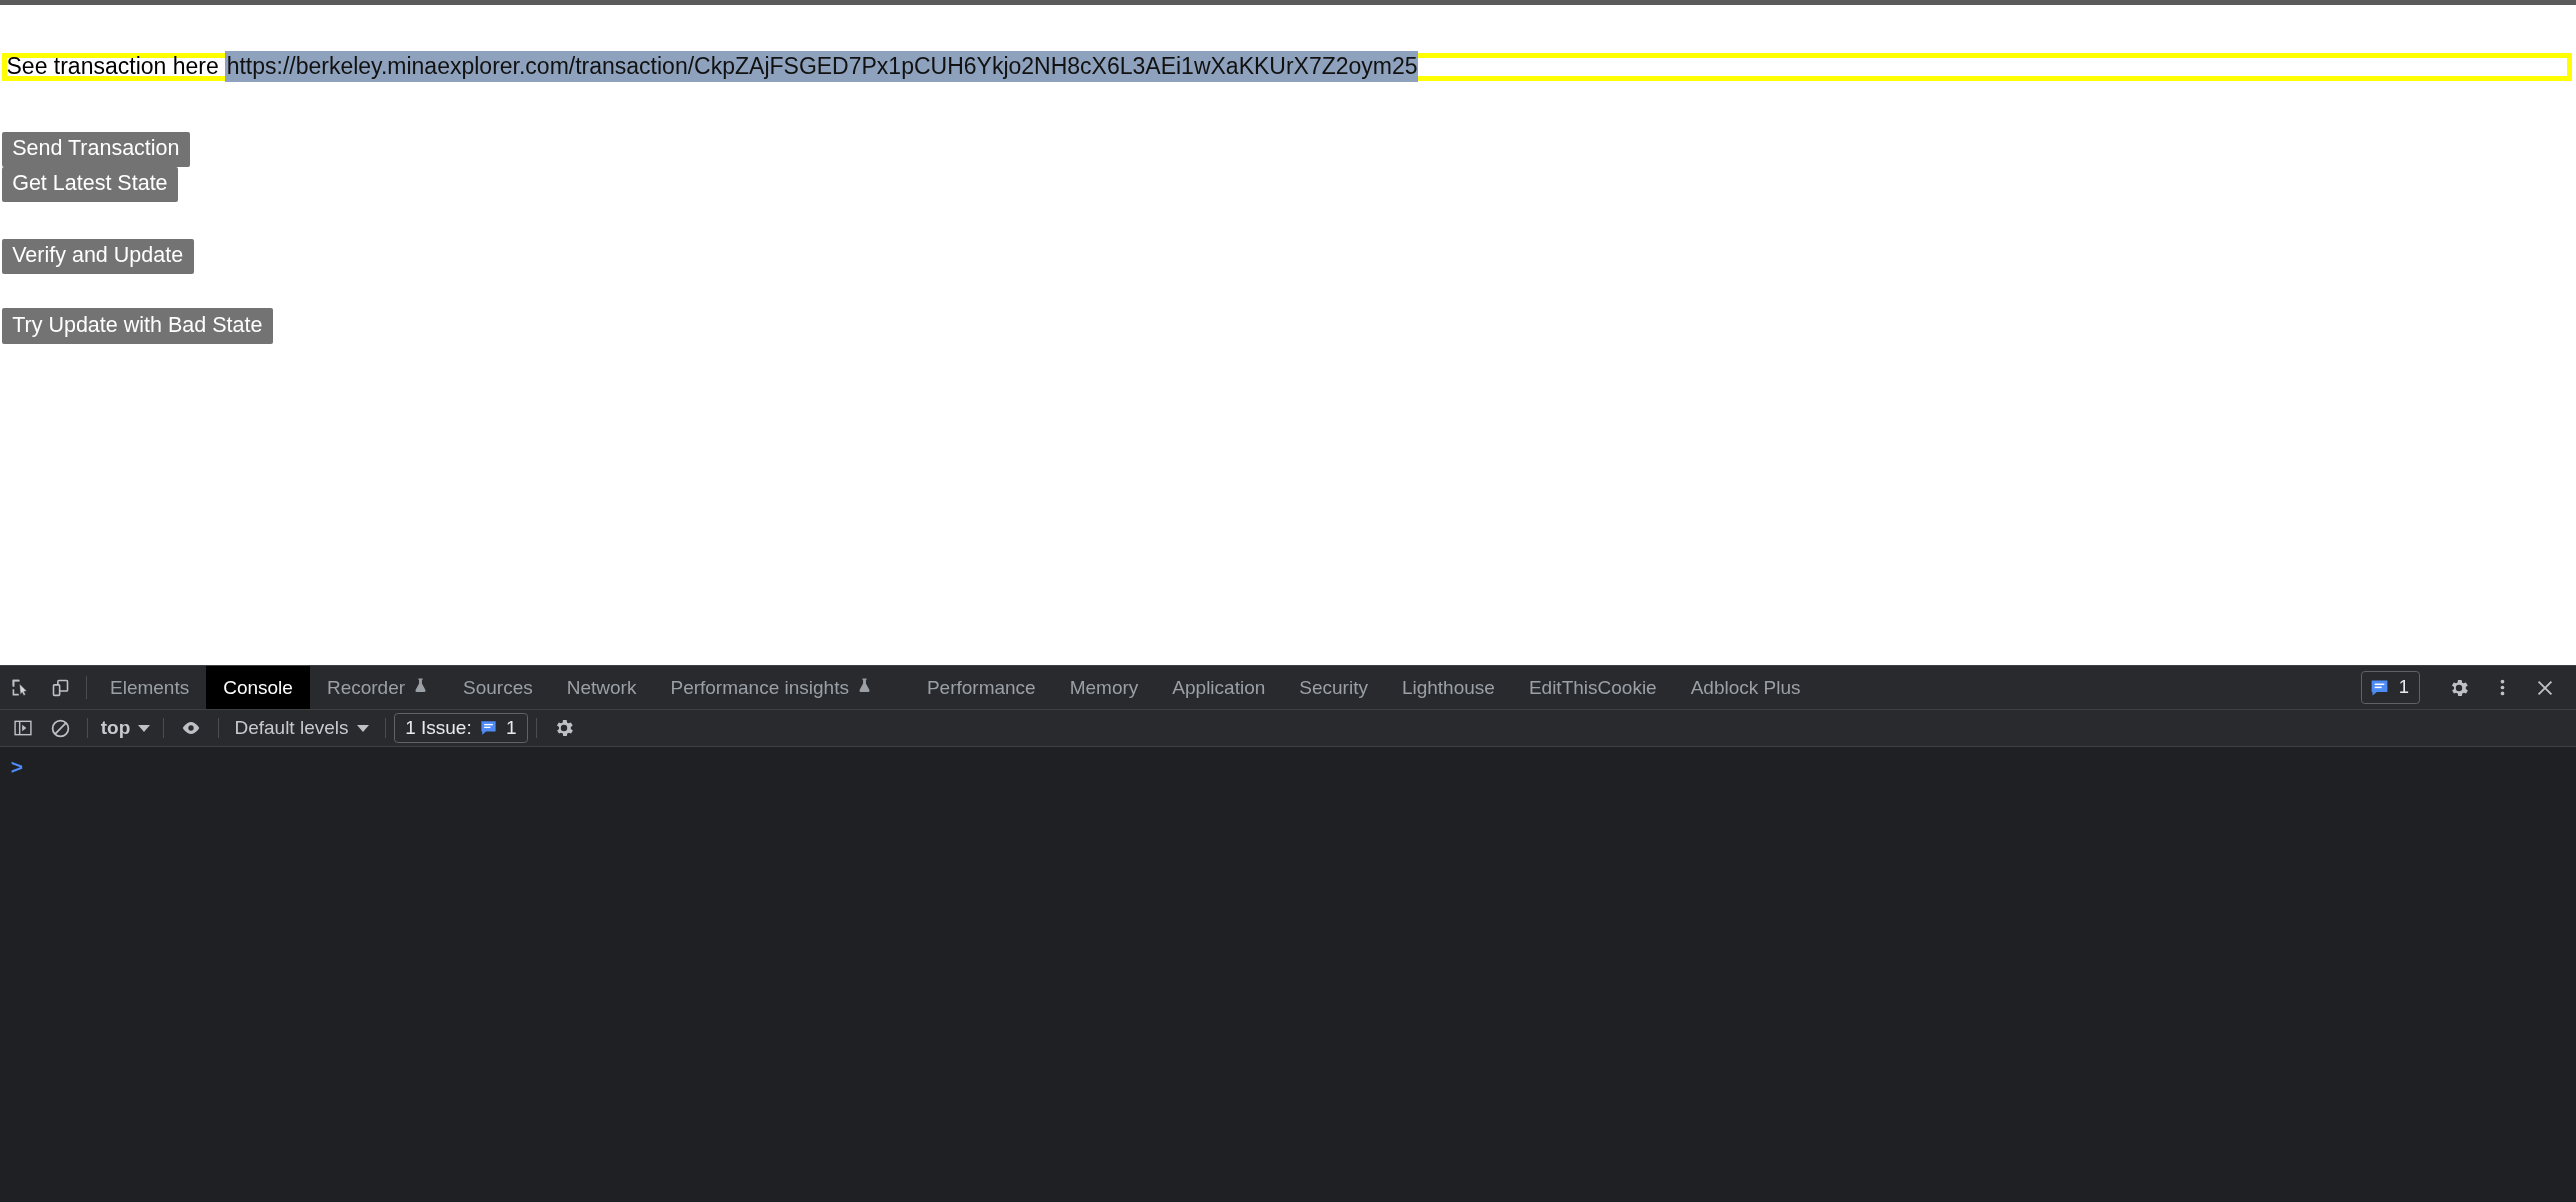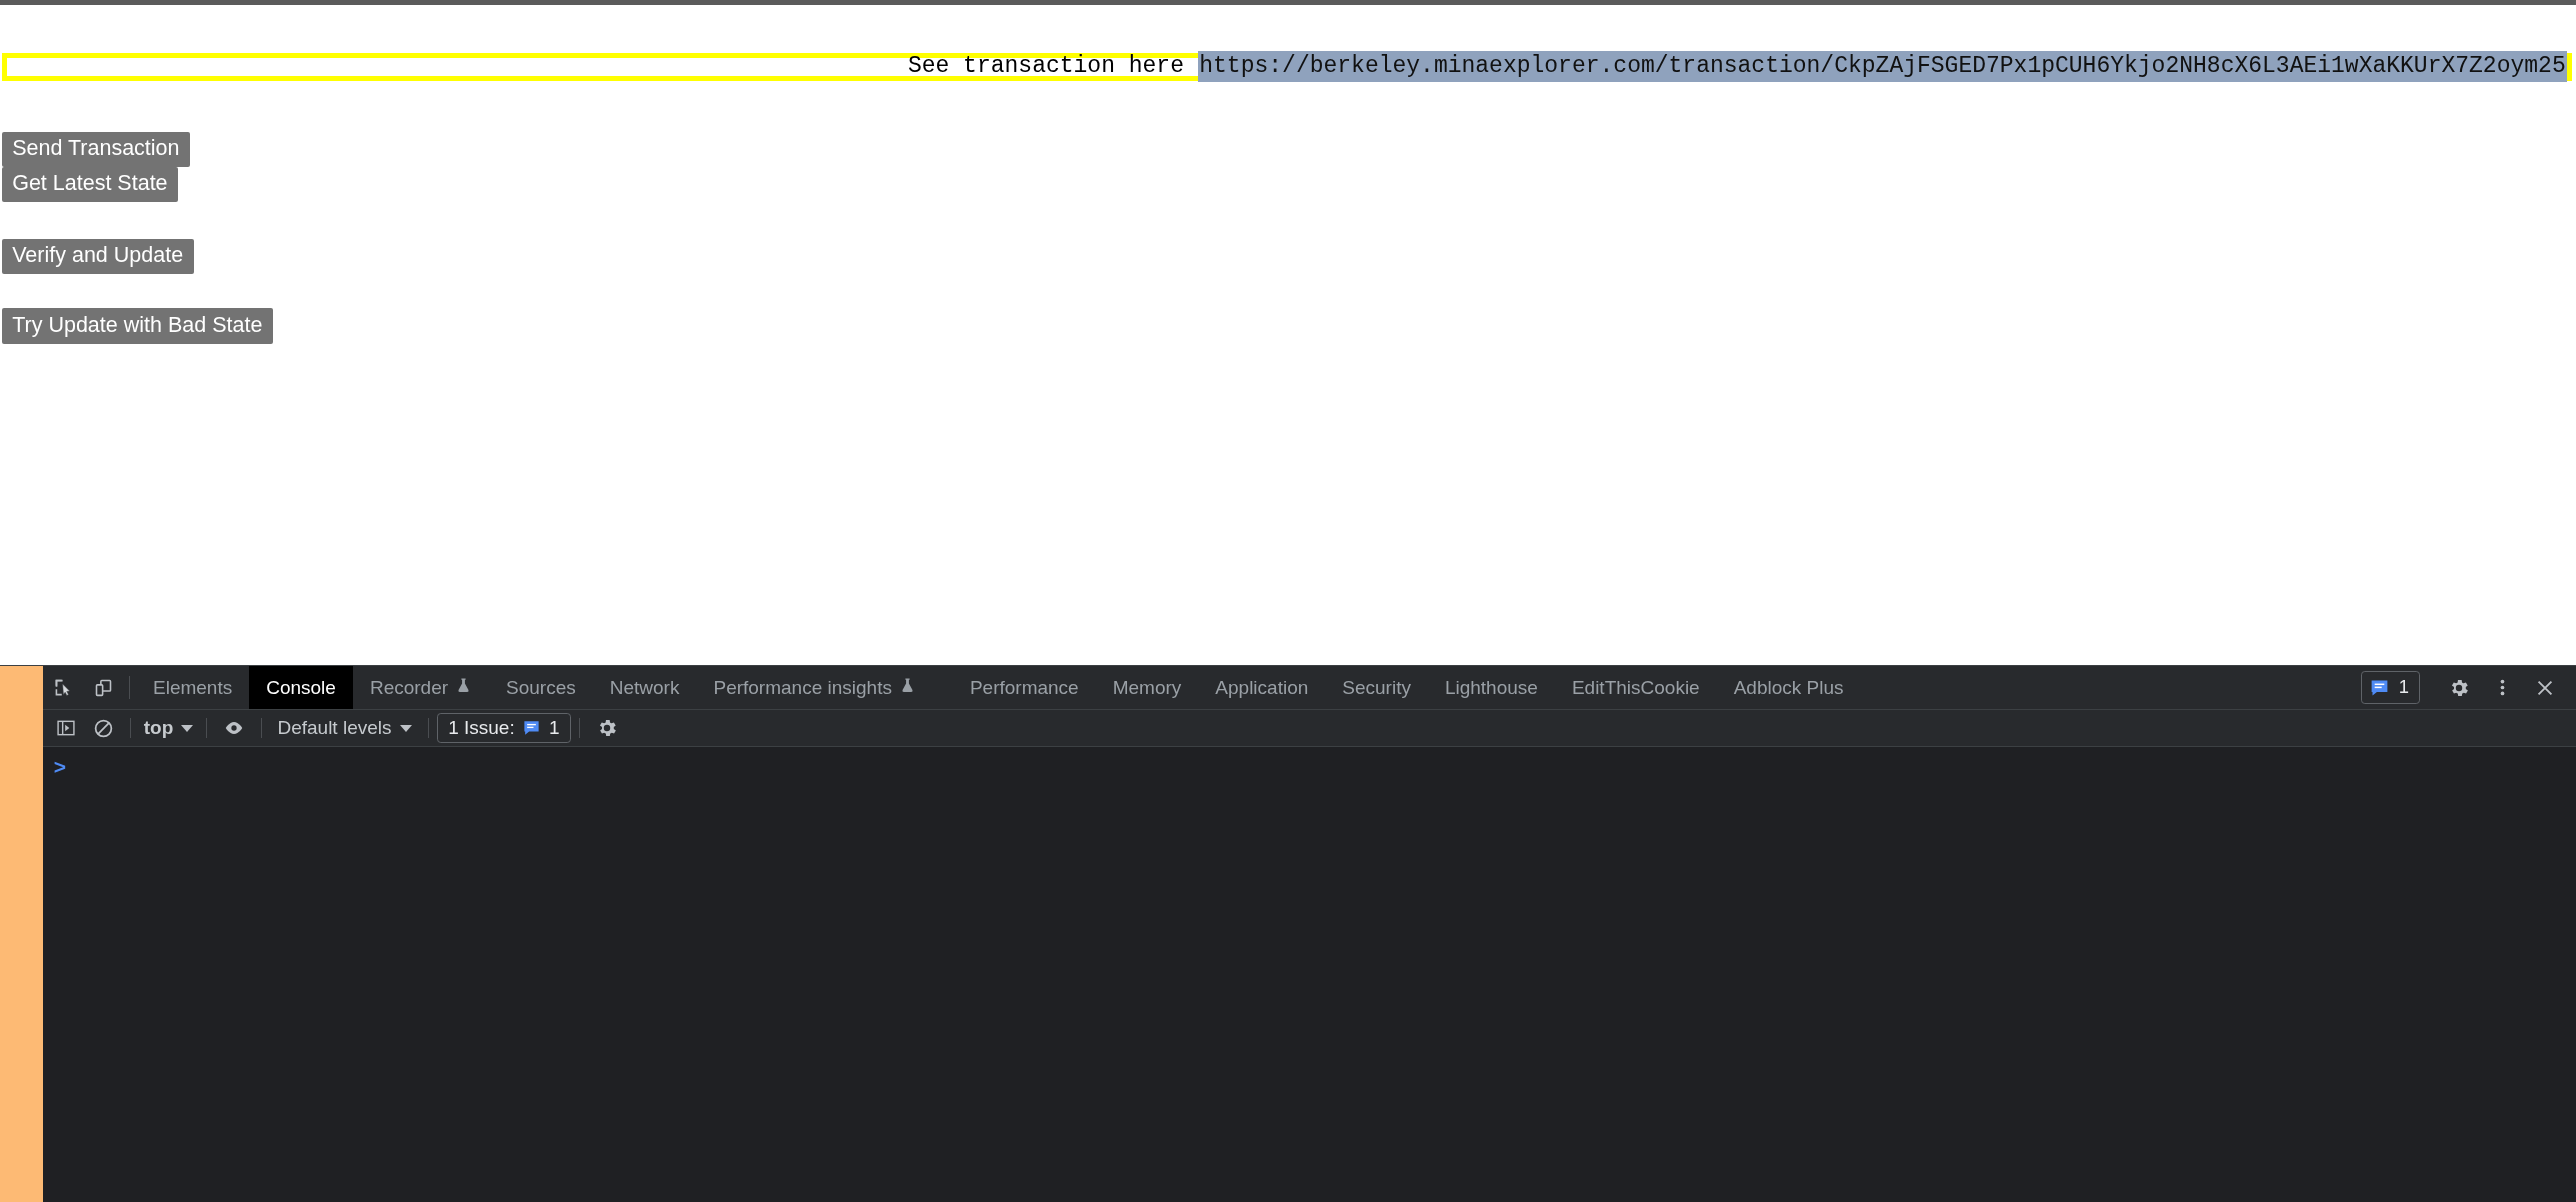--- a/index.html
+++ b/index.html
@@ -31,22 +31,21 @@
   .tx-box {
     position: absolute;
     top: 48px;
     left: 1.5px;
     width: 2570px;
     height: 28px;
     border: 5.4px solid #ffff00;
     background: #ffffff;
     display: flex;
     align-items: center;
-    justify-content: flex-end;
-    font-family: Liberation Mono, monospace;
+    justify-content: flex-start;
   }
   .tx-inner {
     font-size: 23px;
     color: #000000;
     white-space: nowrap;
     line-height: 1;
   }
   .tx-label { color: #000; }
   .tx-link {
     background: #8fa2bd;
@@ -85,27 +84,26 @@
   .gap-lg { height: 37px; }
   .gap-md { height: 34px; }
 
   
   .devtools {
     position: absolute;
     top: 665px;
     left: 0;
     width: 2576px;
     height: 537px;
-    background: #fdba74;
+    background: #a3a3a3;
     border-top: 0.8px solid #3c4043;
     display: flex;
     flex-direction: column;
     color: #e8eaed;
     font-size: 19px;
-    padding-left: 43px;
   }
 
   
   .dt-tabbar {
     height: 44px;
     display: flex;
     align-items: stretch;
     background: #282a2d;
     border-bottom: 0.8px solid #3c4043;
     flex: 0 0 auto;

